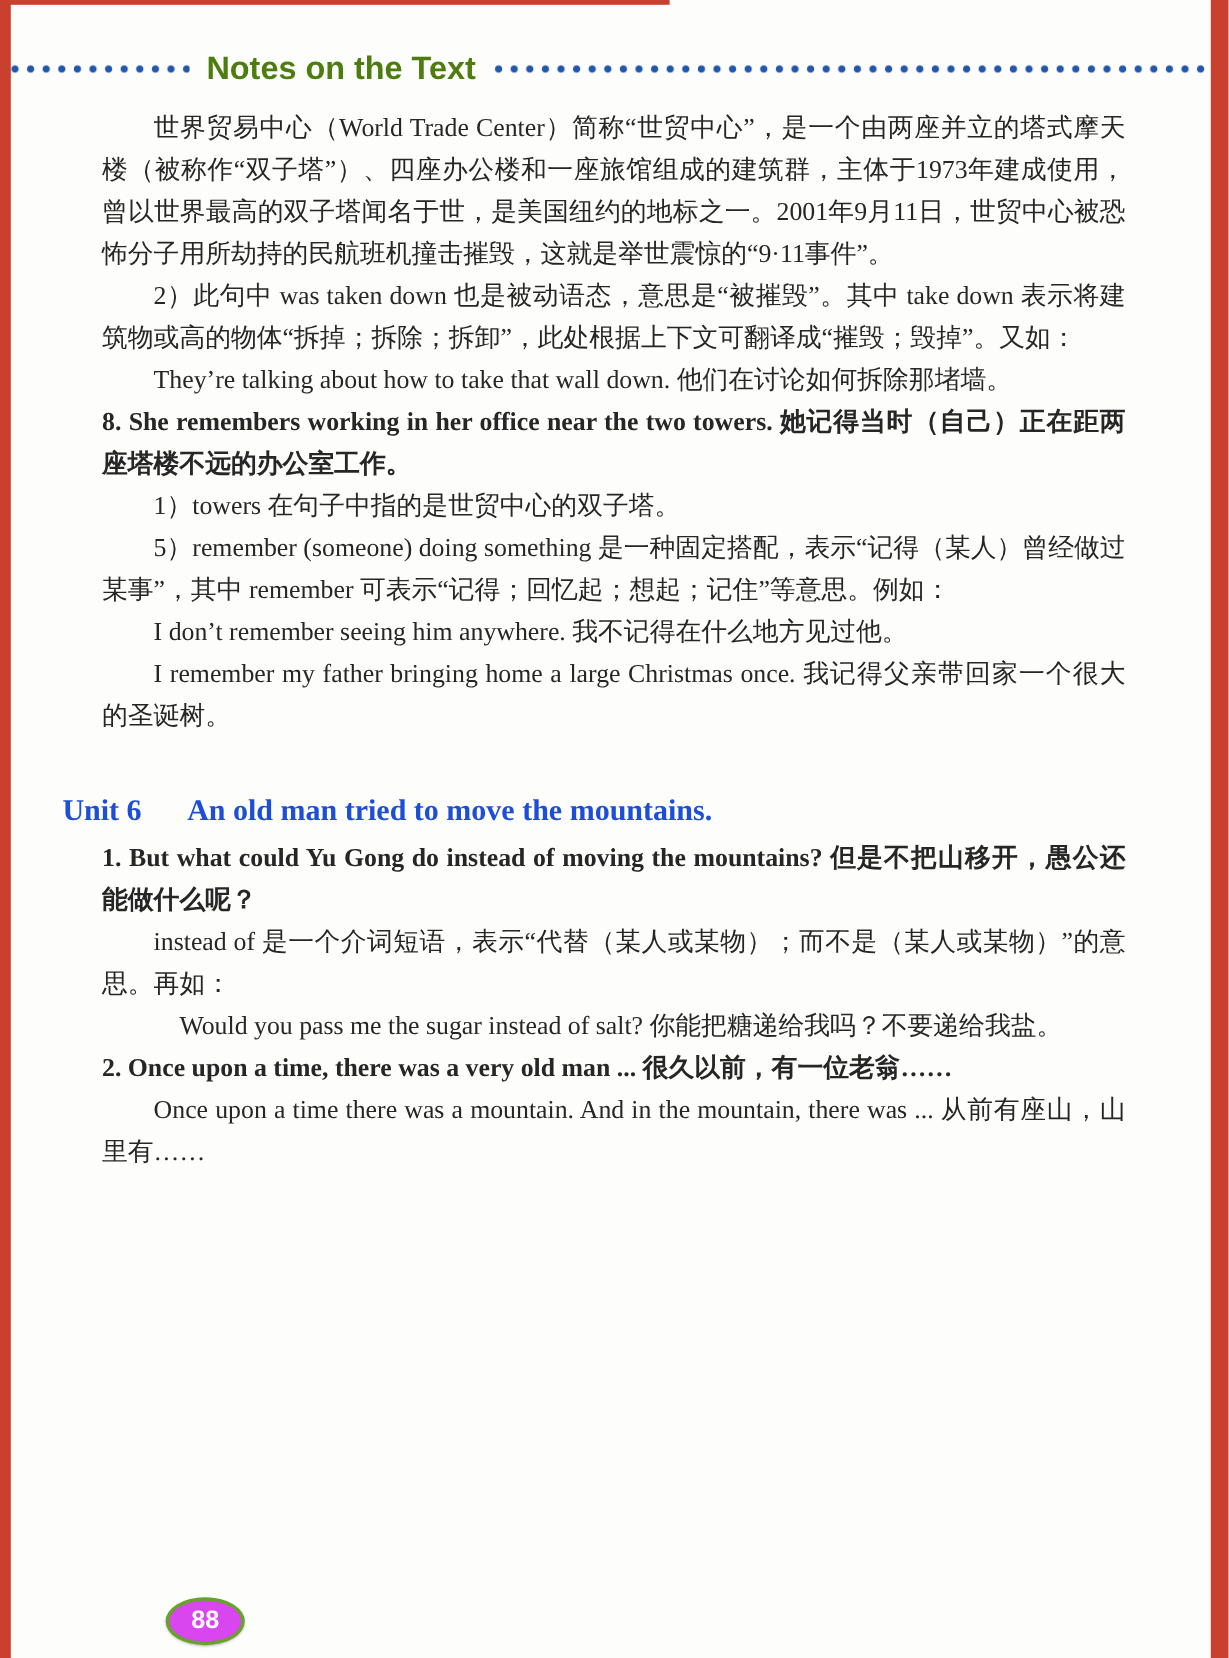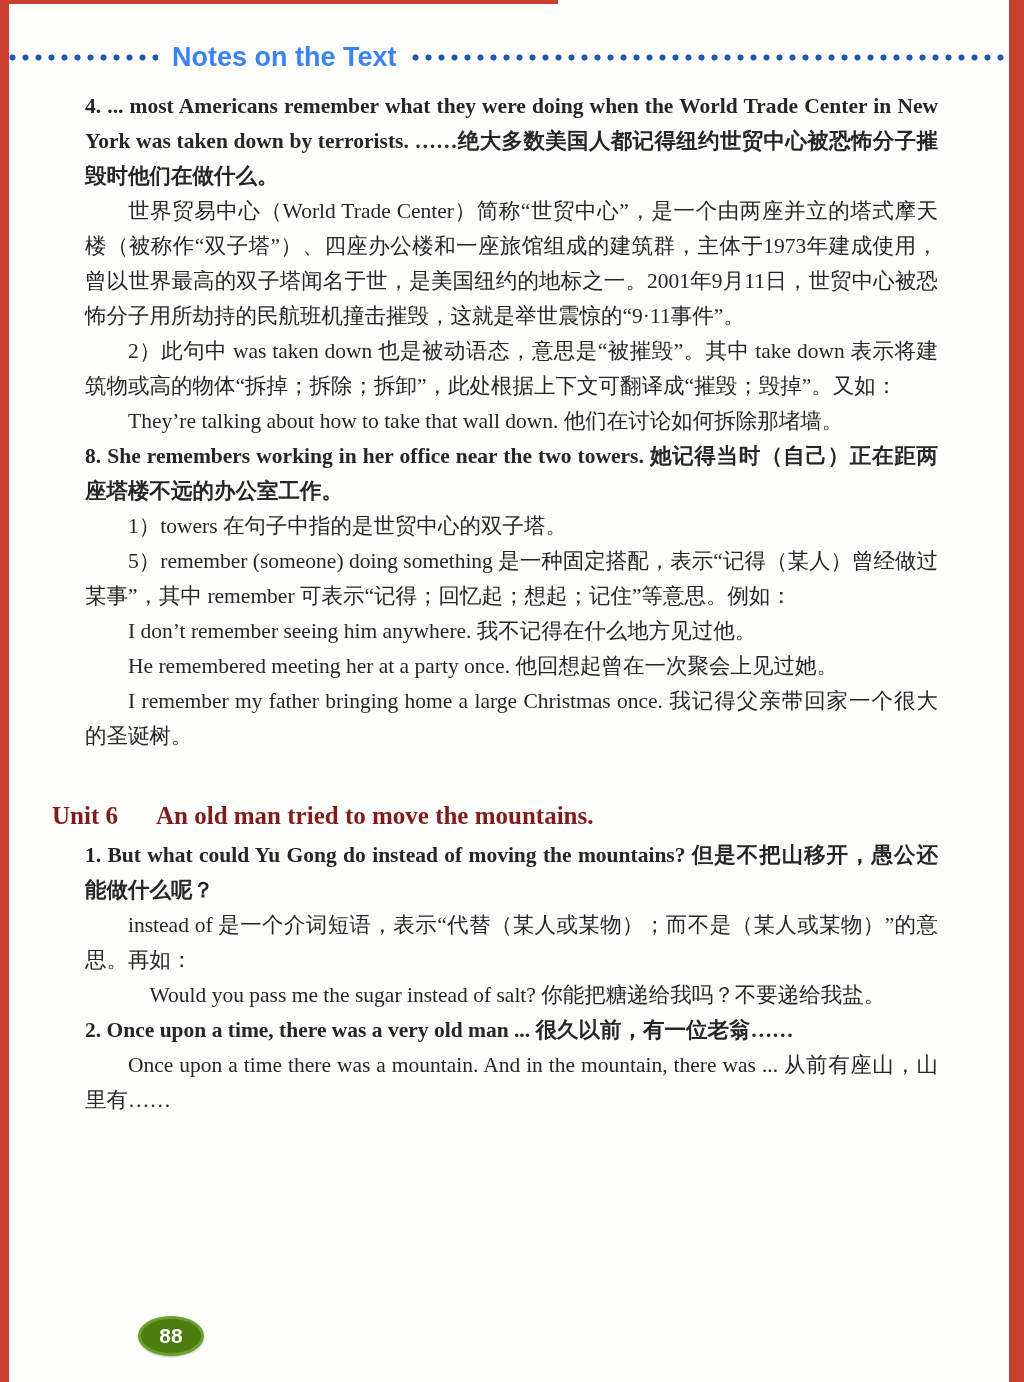--- a/index.html
+++ b/index.html
@@ -30,55 +30,55 @@
     background-size: 13px 9px;
     background-repeat: repeat-x;
   }
   .dots-left { width: 150px; }
   .dots-right { flex: 1; }
   .section-title {
     margin: 0;
     font-family: "Liberation Sans", "DejaVu Sans", sans-serif;
     font-size: 27px;
     font-weight: bold;
-    color: #3b82f6;
+    color: #4d7c0f;
     white-space: nowrap;
   }
 
   
   .body {
     padding: 16px 86px 0 85px;
     font-size: 21.5px;
     line-height: 35px;
     text-align: justify;
   }
   .body p { margin: 0; }
   .item { font-weight: bold; }
   .sub { text-indent: 2em; }
   .example { text-indent: 2em; }
   .example-deep { text-indent: 3em; }
 
   .unit-heading {
     margin: 44px 0 4px -33px;
-    color: #7f1d1d;
+    color: #1d4ed8;
     font-size: 25px;
     font-weight: bold;
     line-height: 36px;
     text-align: left;
   }
   .unit-label { margin-right: 38px; }
 
   
   .page-badge {
     position: absolute;
     left: 138px;
-    bottom: 26px;
+    bottom: 11px;
     width: 60px;
     height: 34px;
-    background: #4d7c0f;
+    background: #d946ef;
     border: 3px solid #67a22b;
     border-radius: 50%;
     display: flex;
     align-items: center;
     justify-content: center;
     color: #ffffff;
     font-family: "Liberation Sans", "DejaVu Sans", sans-serif;
     font-size: 21px;
     font-weight: bold;
     box-shadow: 0 1px 2px rgba(0,0,0,0.25);
@@ -92,29 +92,27 @@
   <div class="edge-right"></div>
   <div class="edge-top"></div>
 
   <div class="header">
     <span class="dots dots-left"></span>
     <h1 class="section-title">Notes on the Text</h1>
     <span class="dots dots-right"></span>
   </div>
 
   <main class="body">
-    <p class="item">4.  ... most Americans remember what they were doing when the World Trade Center in New York was taken down by terrorists. ……绝大多数美国人都记得纽约世贸中心被恐怖分子摧毁时他们在做什么。</p>
     <p class="sub">世界贸易中心（World Trade Center）简称“世贸中心”，是一个由两座并立的塔式摩天楼（被称作“双子塔”）、四座办公楼和一座旅馆组成的建筑群，主体于1973年建成使用，曾以世界最高的双子塔闻名于世，是美国纽约的地标之一。2001年9月11日，世贸中心被恐怖分子用所劫持的民航班机撞击摧毁，这就是举世震惊的“9·11事件”。</p>
     <p class="sub">2）此句中 was taken down 也是被动语态，意思是“被摧毁”。其中 take down 表示将建筑物或高的物体“拆掉；拆除；拆卸”，此处根据上下文可翻译成“摧毁；毁掉”。又如：</p>
     <p class="example">They’re talking about how to take that wall down. 他们在讨论如何拆除那堵墙。</p>
     <p class="item">8.  She remembers working in her office near the two towers. 她记得当时（自己）正在距两座塔楼不远的办公室工作。</p>
     <p class="sub">1）towers 在句子中指的是世贸中心的双子塔。</p>
     <p class="sub">5）remember (someone) doing something 是一种固定搭配，表示“记得（某人）曾经做过某事”，其中 remember 可表示“记得；回忆起；想起；记住”等意思。例如：</p>
     <p class="example">I don’t remember seeing him anywhere. 我不记得在什么地方见过他。</p>
-    <p class="example">He remembered meeting her at a party once. 他回想起曾在一次聚会上见过她。</p>
     <p class="example">I remember my father bringing home a large Christmas once. 我记得父亲带回家一个很大的圣诞树。</p>
 
     <h2 class="unit-heading">
       <span class="unit-label">Unit 6</span><span class="unit-title">An old man tried to move the mountains.</span>
     </h2>
 
     <p class="item">1.  But what could Yu Gong do instead of moving the mountains? 但是不把山移开，愚公还能做什么呢？</p>
     <p class="sub">instead of 是一个介词短语，表示“代替（某人或某物）；而不是（某人或某物）”的意思。再如：</p>
     <p class="example example-deep">Would you pass me the sugar instead of salt? 你能把糖递给我吗？不要递给我盐。</p>
     <p class="item">2.  Once upon a time, there was a very old man ... 很久以前，有一位老翁……</p>

